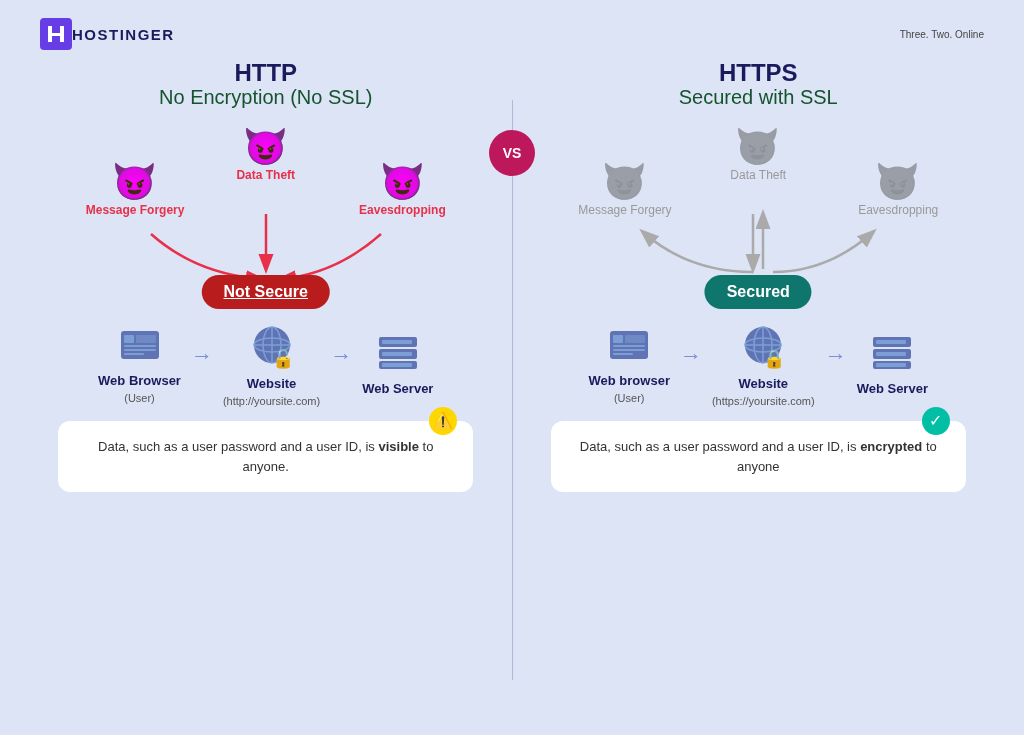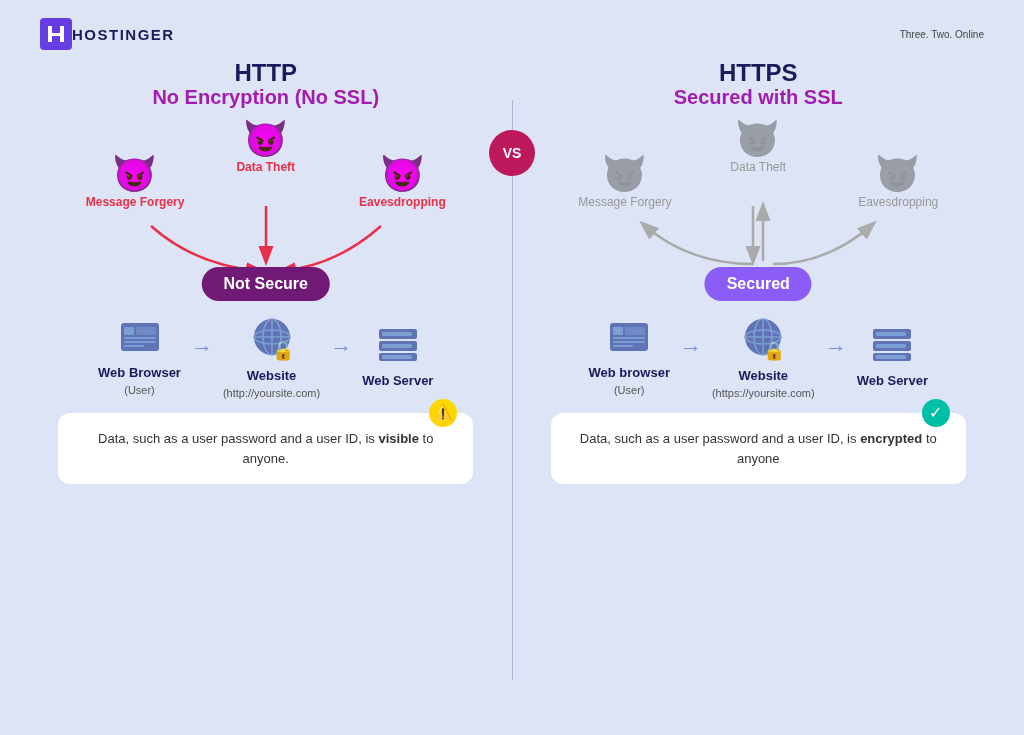--- a/index.html
+++ b/index.html
@@ -79,24 +79,24 @@
 
     .panel-title-main {
       font-size: 24px;
       font-weight: 900;
       color: #1a1a5c;
       text-align: center;
       line-height: 1.1;
     }
     .panel-title-sub {
       font-size: 20px;
-      font-weight: 700;
-      color: #a21caf;
-      text-align: center;
-      margin-bottom: 2px;
+      font-weight: 400;
+      color: #14532d;
+      text-align: center;
+      margin-bottom: 10px;
     }
 
     
     .villain {
       display: flex;
       flex-direction: column;
       align-items: center;
       font-size: 11px;
       font-weight: 600;
       gap: 3px;
@@ -114,27 +114,28 @@
     .security-badge {
       border-radius: 25px;
       padding: 8px 22px;
       font-size: 16px;
       font-weight: 700;
       color: white;
       text-align: center;
       position: absolute;
     }
     .security-badge.not-secure {
-      background: #701a75;
+      background: #b91c1c;
       left: 50%;
       transform: translateX(-50%);
       bottom: 15px;
+      text-decoration: underline;
     }
     .security-badge.secured {
-      background: #8b5cf6;
+      background: #0f766e;
       left: 50%;
       transform: translateX(-50%);
       bottom: 15px;
     }
 
     
     .bottom-row {
       display: flex;
       align-items: center;
       justify-content: center;

